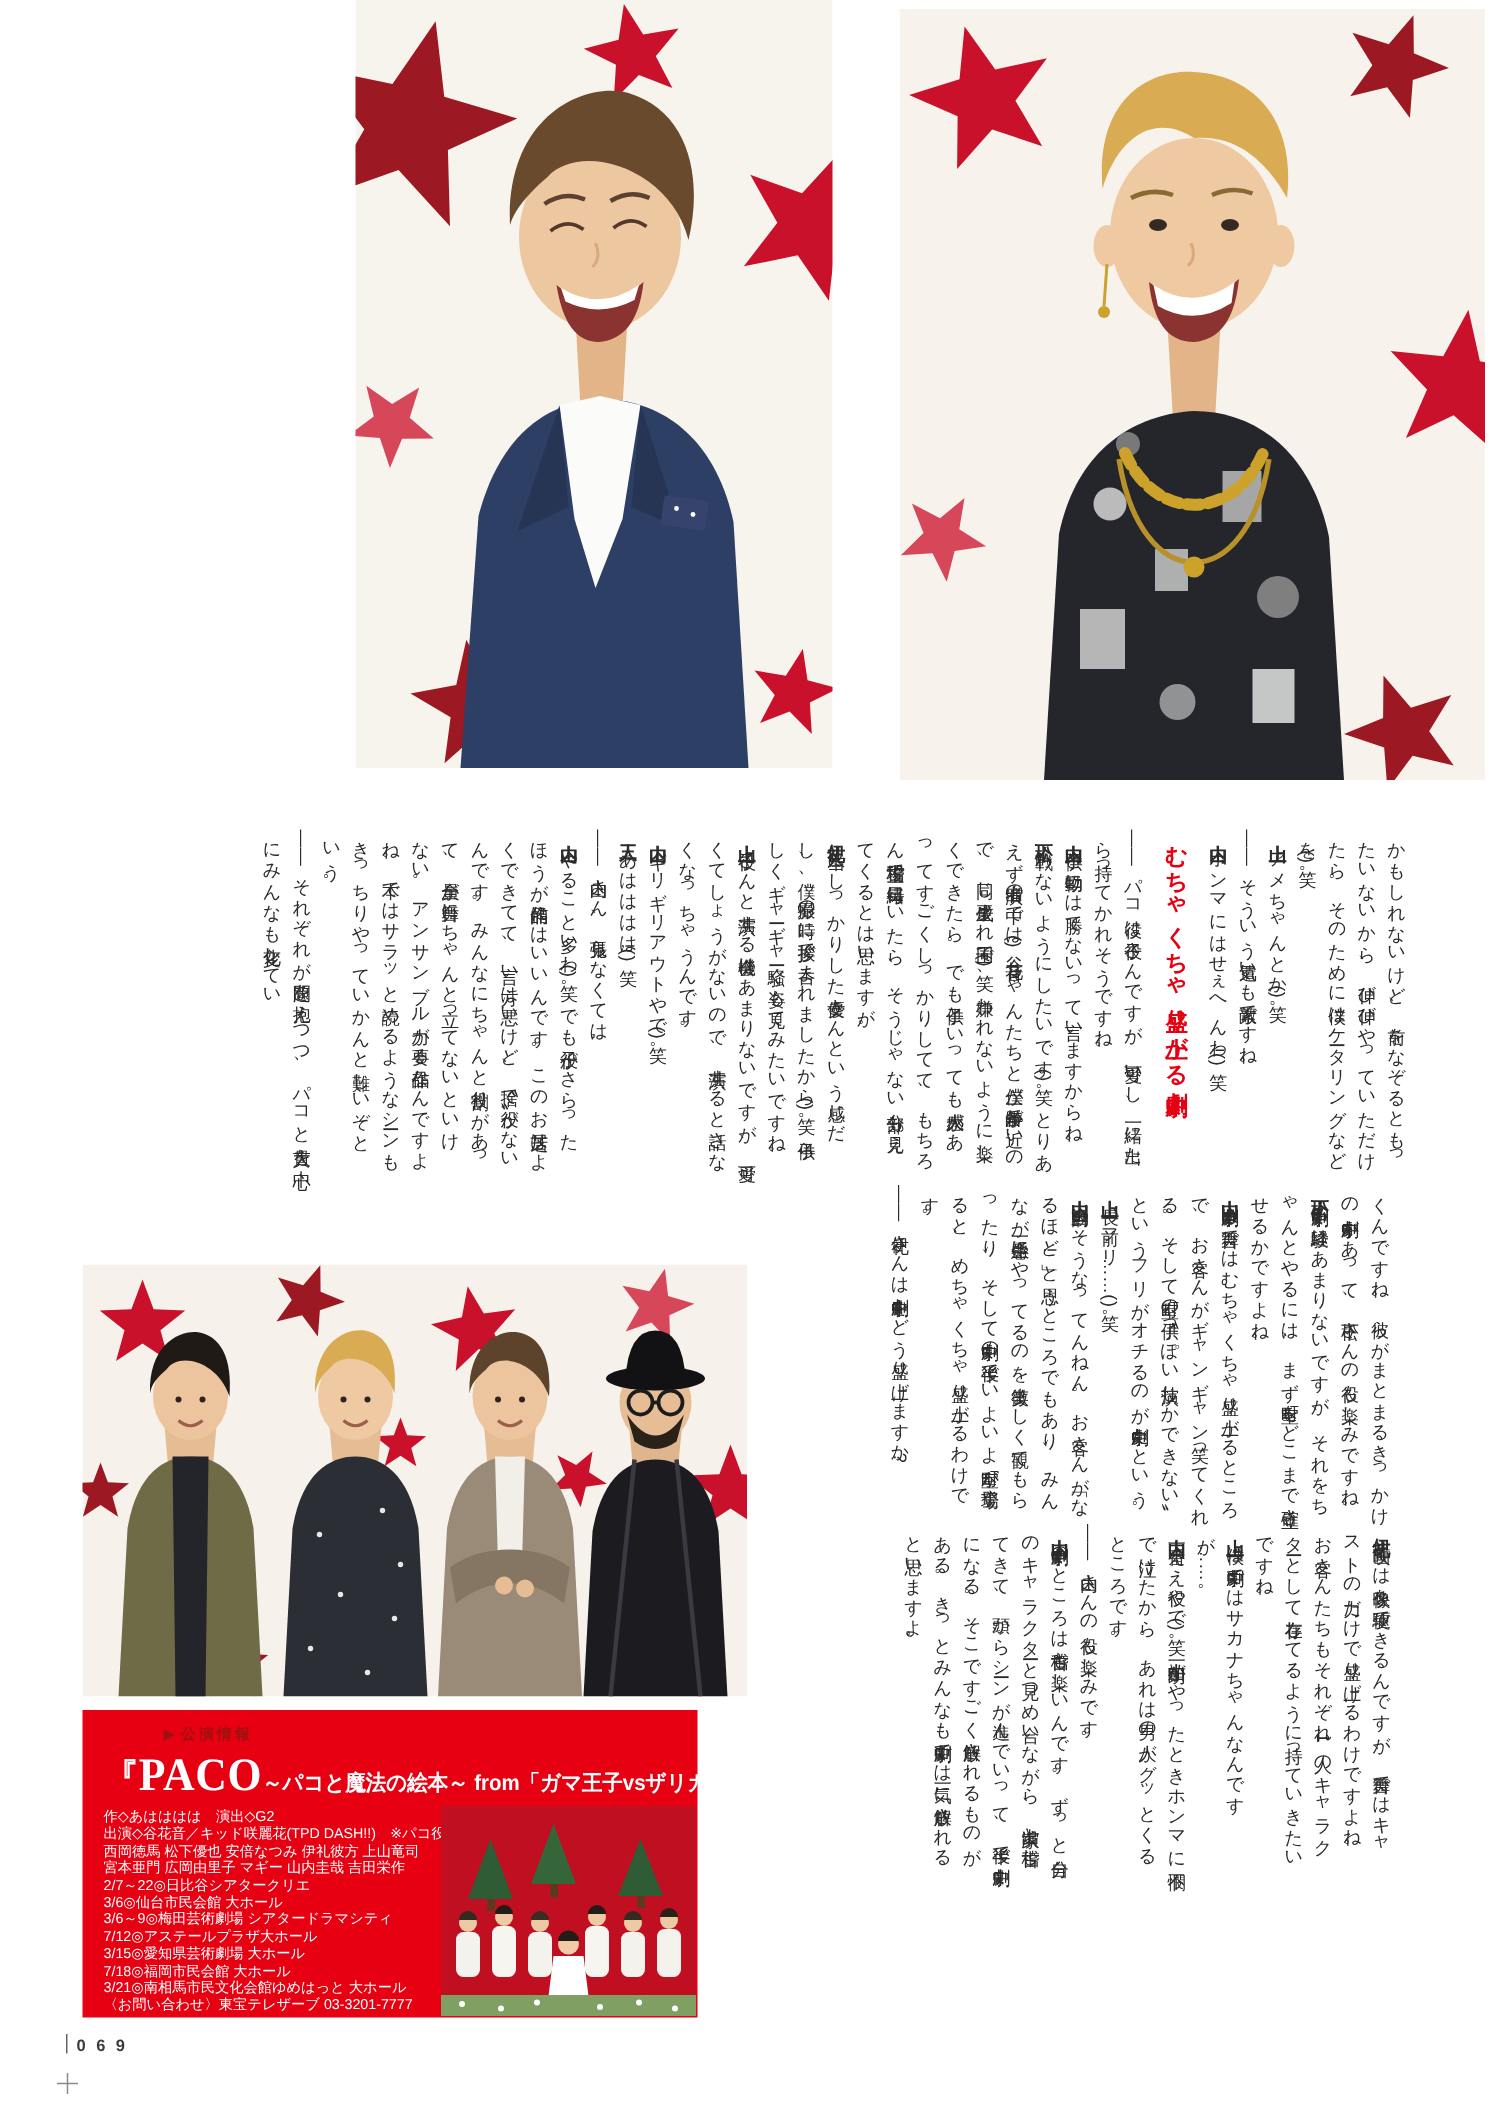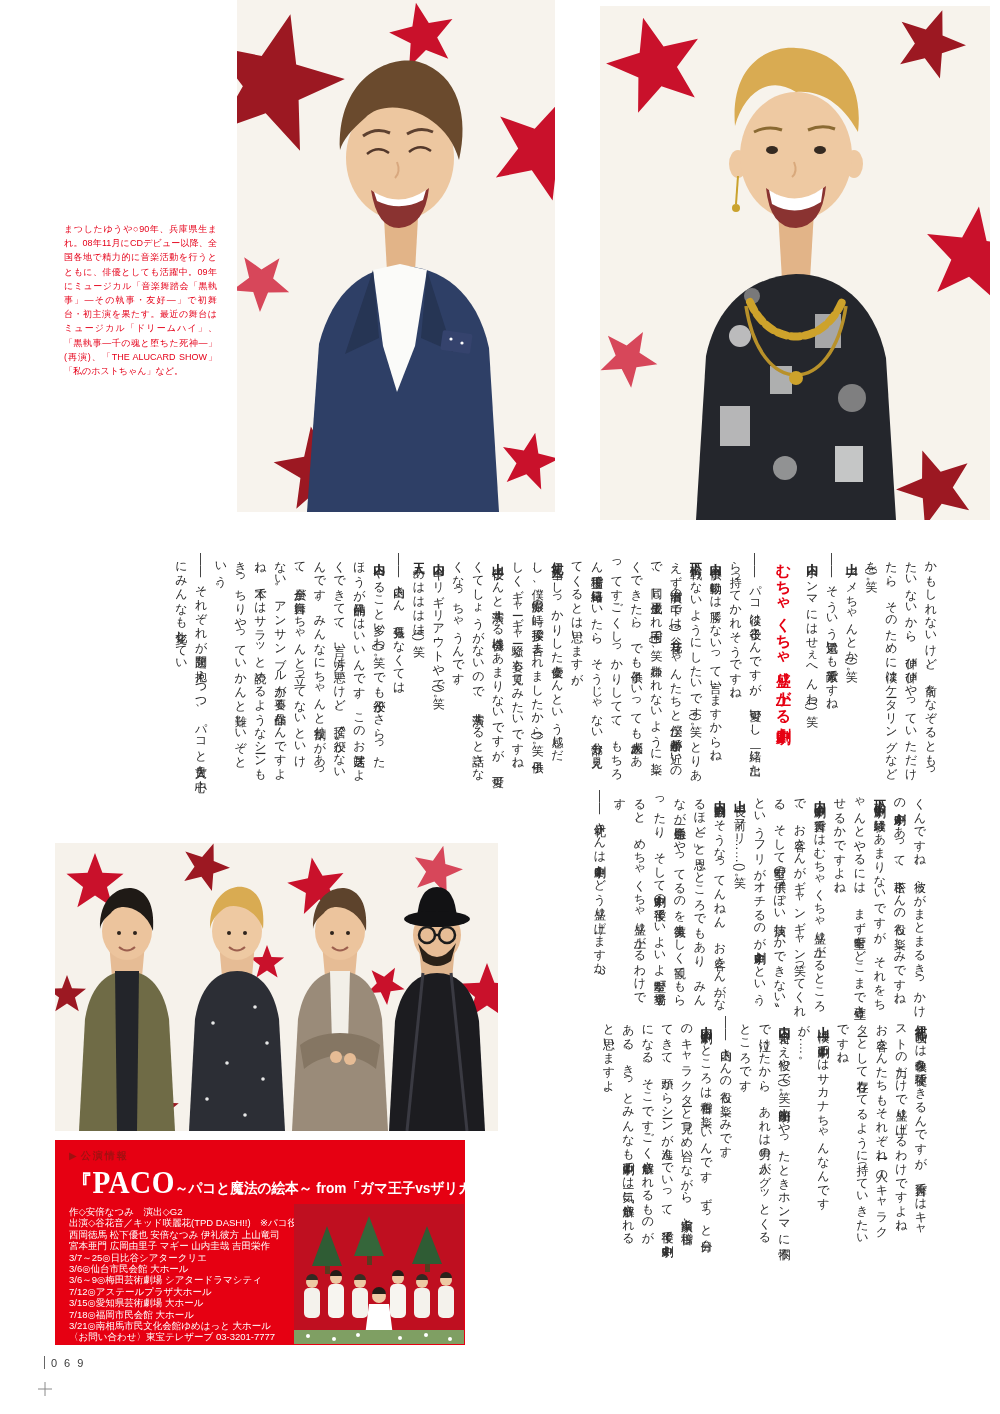--- a/index.html
+++ b/index.html
@@ -23,36 +23,36 @@
   .vband .spk:not(:empty){margin-inline-end:6px;}
   #band1{left:55px;top:553px;width:885px;height:222px;line-height:19.8px;}
   #band2{left:495px;top:790px;width:435px;height:222px;line-height:20px;}
   #band3{left:520px;top:1016px;width:410px;height:224px;line-height:19.5px;}
   #band1 h2{margin:0 8px 0 10px;height:176px;font-size:15px;line-height:19px;
     letter-spacing:0.8px;color:#e60012;font-weight:700;}
 
   
   .infobox{position:absolute;left:55px;top:1140px;width:410px;height:205px;
     background:#e60012;color:#fff;box-sizing:border-box;padding:9px 0 0 14px;}
-  .info-label{color:#9e1111;font-size:10px;font-weight:700;letter-spacing:2px;}
+  .info-label{color:#9e1111;font-size:10px;font-weight:700;letter-spacing:2px;margin-left:40px;}
   .info-label .tri{margin-right:4px;letter-spacing:0;}
   .box-title{white-space:nowrap;margin-top:2px;transform:scaleX(.94);
     transform-origin:left;}
   .tq{font-size:25px;font-weight:700;}
   .tmain{font-family:"Liberation Serif","DejaVu Serif",serif;font-size:31px;
     font-weight:700;letter-spacing:0.5px;}
   .trest{font-size:14.5px;font-weight:700;}
   .credits{margin-top:5px;font-size:9.5px;line-height:11.4px;}
   .credits div{white-space:nowrap;}
   .credits .url{font-size:8.5px;letter-spacing:-0.3px;margin-top:2px;text-align:right;}
   .show-photo{position:absolute;right:1px;bottom:1px;}
 
   
   .pageno{position:absolute;left:44px;top:1356px;font-size:11px;color:#3a3a3a;
-    letter-spacing:7px;font-weight:400;}
+    letter-spacing:7px;font-weight:700;}
   .pageno .bar{display:inline-block;width:0;height:13px;border-left:1px solid #666;
     vertical-align:-2px;margin-right:6px;}
 </style>
 </head>
 <body>
 
 <svg width="0" height="0" style="position:absolute" aria-hidden="true">
   <defs>
     <path id="star" d="M0,-10 L2.47,-3.4 9.51,-3.09 3.99,1.3 5.88,8.09 0,4.2 -5.88,8.09 -3.99,1.3 -9.51,-3.09 -2.47,-3.4 Z"></path>
   </defs>
@@ -124,21 +124,20 @@
     <path d="M208,124 q14,-6 27,-1" stroke="#8a6a33" stroke-width="3" fill="none"></path>
     <ellipse cx="172" cy="144" rx="6" ry="4" fill="#352a21"></ellipse>
     <ellipse cx="220" cy="144" rx="6" ry="4" fill="#352a21"></ellipse>
     <path d="M194,156 q4,10 -2,15" stroke="#d9a97c" stroke-width="2" fill="none"></path>
     <path d="M166,182 Q196,206 226,180 Q222,220 196,222 Q170,222 166,182 Z" fill="#8a3331"></path>
     <path d="M169,184 Q196,202 223,182 L221,196 Q196,212 172,198 Z" fill="#ffffff"></path>
   </g>
 </svg>
 
 <div class="profiles">
-  <p>まつしたゆうや○90年、兵庫県生まれ。08年11月にCDデビュー以降、全国各地で精力的に音楽活動を行うとともに、俳優としても活躍中。09年にミュージカル「音楽舞踏会「黒執事」―その執事・友好―」で初舞台・初主演を果たす。最近の舞台はミュージカル「ドリームハイ」、「黒執事―千の魂と堕ちた死神―」(再演)、「THE ALUCARD SHOW」「私のホストちゃん」など。</p>
 </div>
 
 <div id="band1" class="vband">
   <p><b class="spk"></b><span>かもしれないけど、前をなぞるともったいないから、伸び伸びやっていただけたら。そのために僕はケータリングなどを(笑)。</span></p>
   <p><b class="spk">上山</b><span>アメちゃんとか(笑)。</span></p>
   <p><b class="spk"></b><span>――そういう気遣いも素敵ですね。</span></p>
   <p><b class="spk">山内</b><span>ホンマにはせぇへんわ!(笑)</span></p>
   <h2>むちゃくちゃ盛り上がる劇中劇</h2>
   <p><b class="spk"></b><span>――パコ役は子役さんですが、可愛いし、一緒に出たら持ってかれそうですね。</span></p>
   <p><b class="spk">山内</b><span>子供と動物には勝てないって言いますからね。</span></p>
@@ -239,25 +238,25 @@
 </div>
 
 <div class="infobox">
   <div class="info-label">
     <span class="tri">▶</span><span>公演情報</span>
   </div>
   <div class="box-title">
     <span class="tq">『</span><span class="tmain">PACO</span><span class="trest">～パコと魔法の絵本～ from「ガマ王子vsザリガニ魔人」</span><span class="tq">』</span>
   </div>
   <div class="credits">
-    <div>作◇安倍なつみ　演出◇G2</div>
+    <div>作◇あはははは　演出◇G2</div>
     <div>出演◇谷花音／キッド咲麗花(TPD DASH!!)　※パコ役Wキャスト</div>
     <div>西岡徳馬 松下優也 安倍なつみ 伊礼彼方 上山竜司</div>
     <div>宮本亜門 広岡由里子 マギー 山内圭哉 吉田栄作</div>
-    <div>3/7～25◎日比谷シアタークリエ</div>
+    <div>2/7～22◎日比谷シアタークリエ</div>
     <div>3/6◎仙台市民会館 大ホール</div>
     <div>3/6～9◎梅田芸術劇場 シアタードラマシティ</div>
     <div>7/12◎アステールプラザ大ホール</div>
     <div>3/15◎愛知県芸術劇場 大ホール</div>
     <div>7/18◎福岡市民会館 大ホール</div>
     <div>3/21◎南相馬市民文化会館ゆめはっと 大ホール</div>
     <div>〈お問い合わせ〉東宝テレザーブ 03-3201-7777</div>
     <div class="url">http://www.tohostage.com/paco/　http://cubeinc.co.jp/</div>
   </div>
   <svg class="show-photo" viewBox="0 0 170 140" width="170" height="140">

